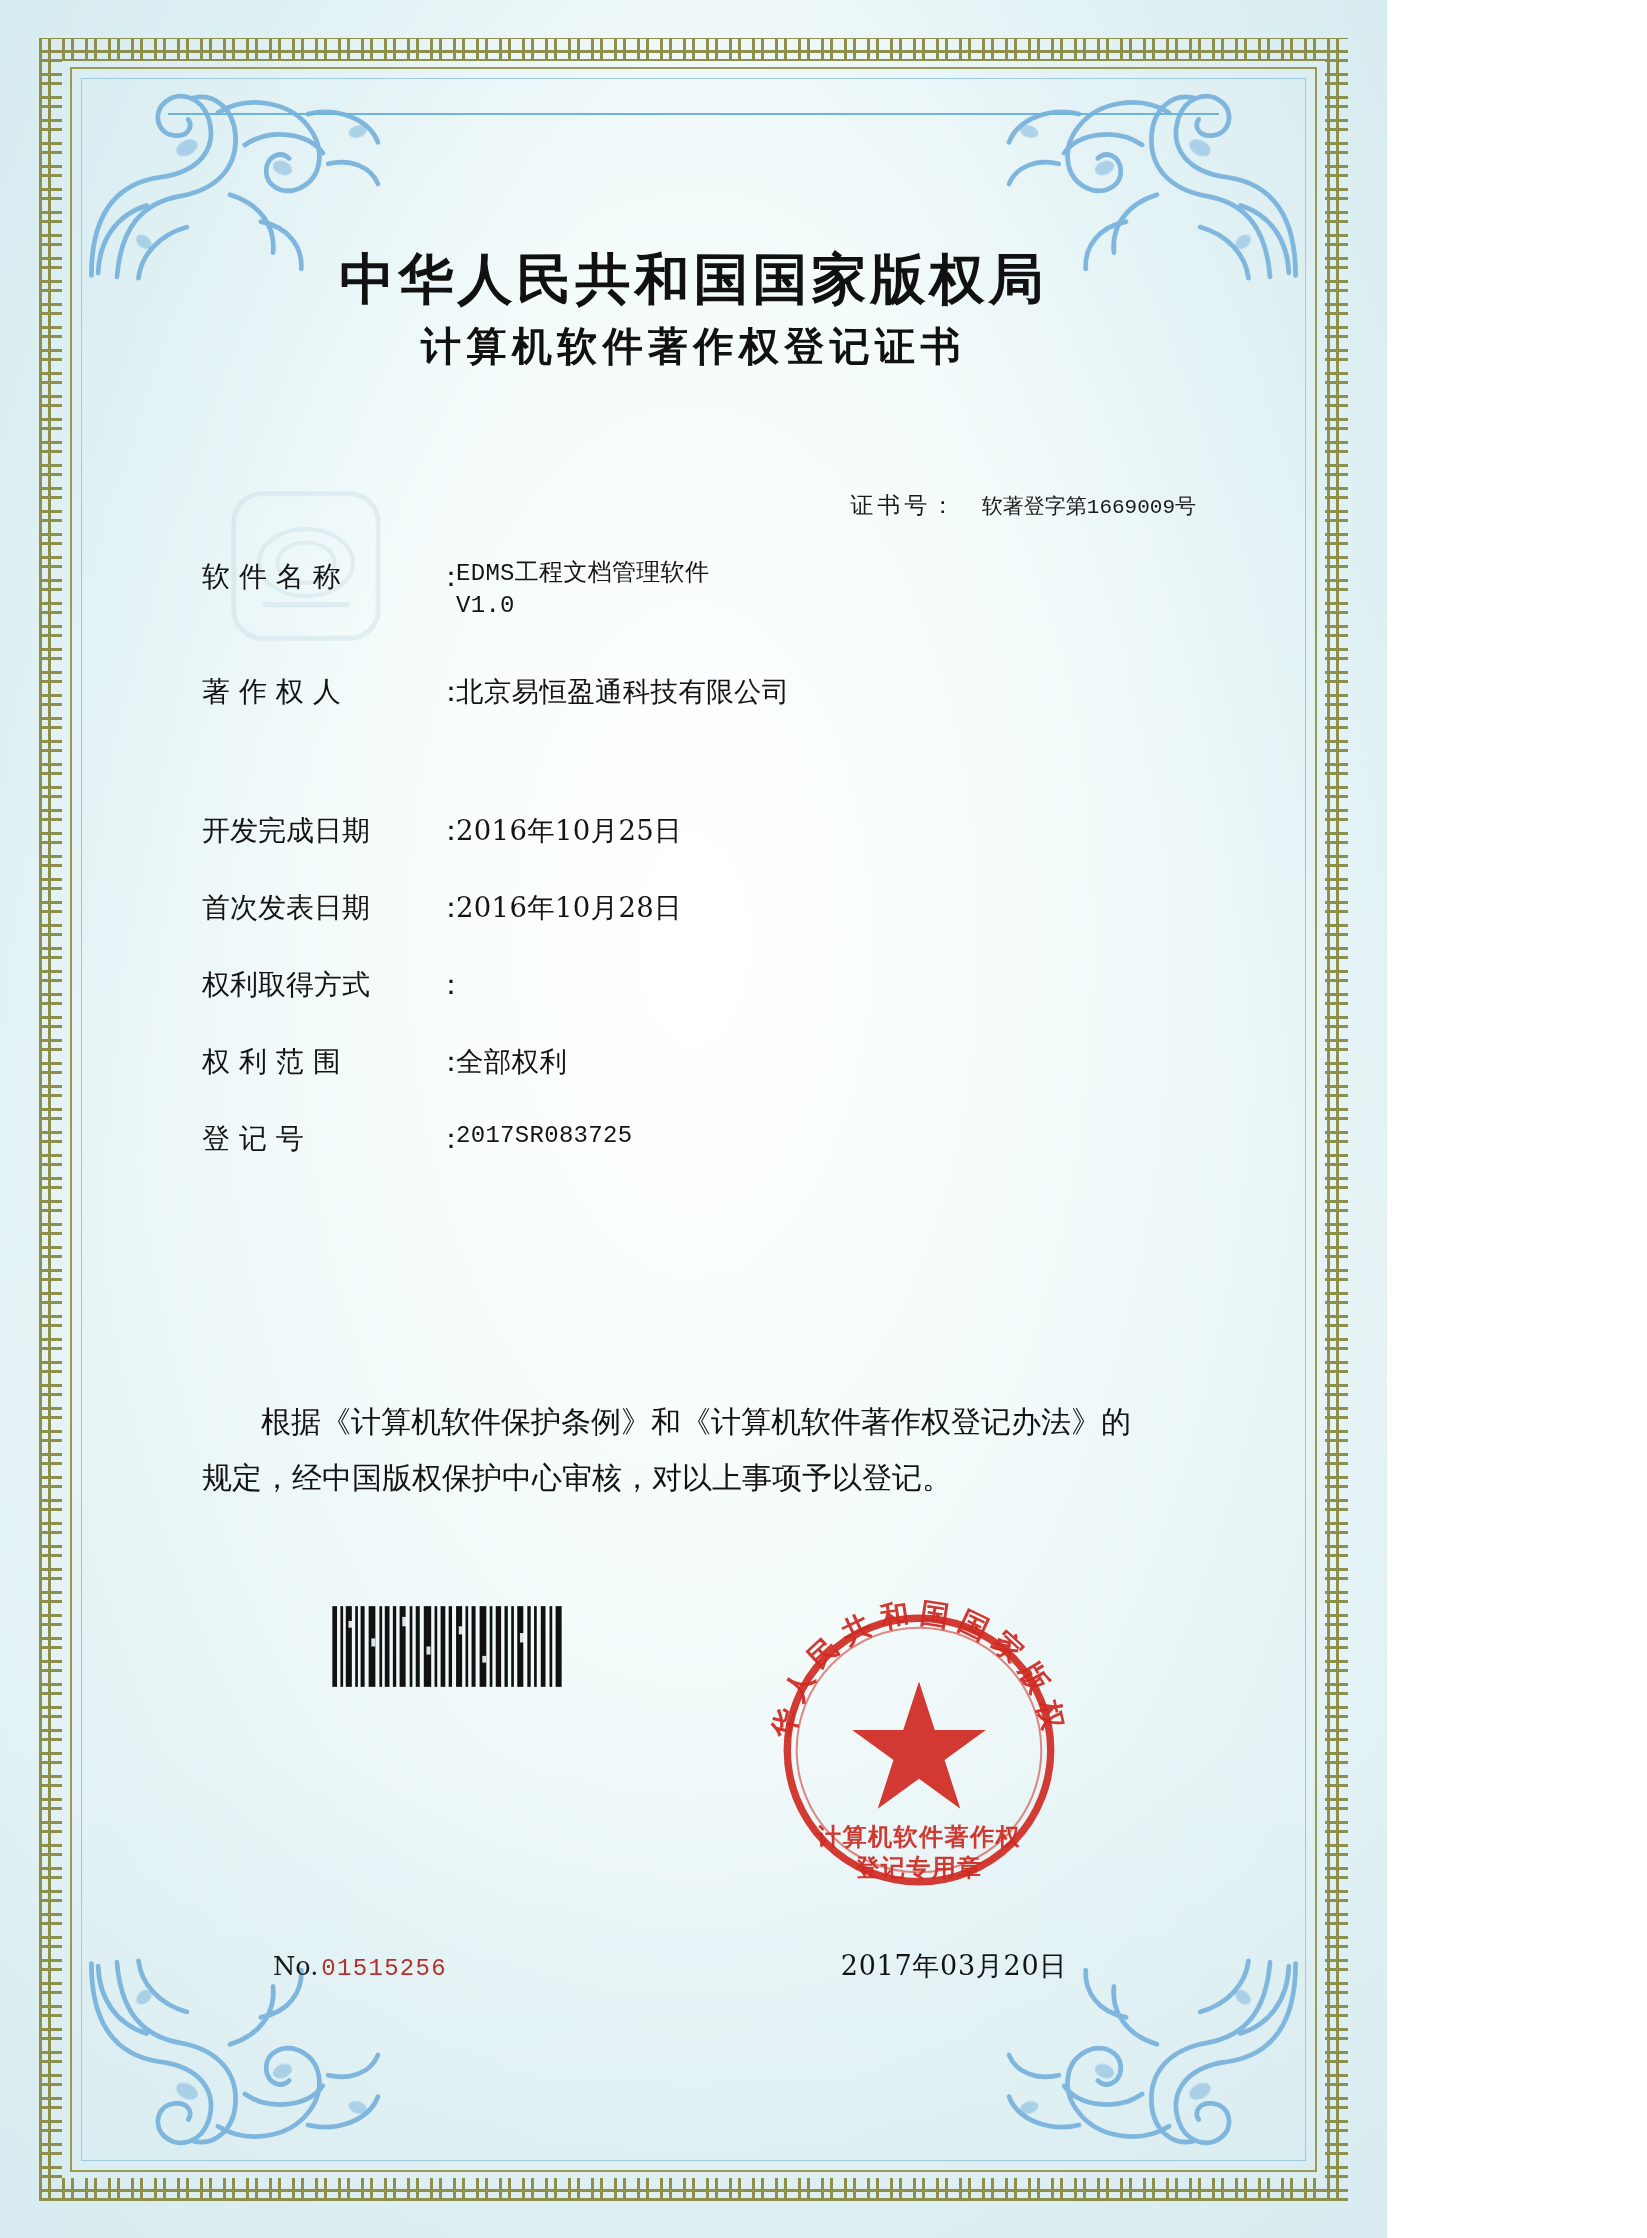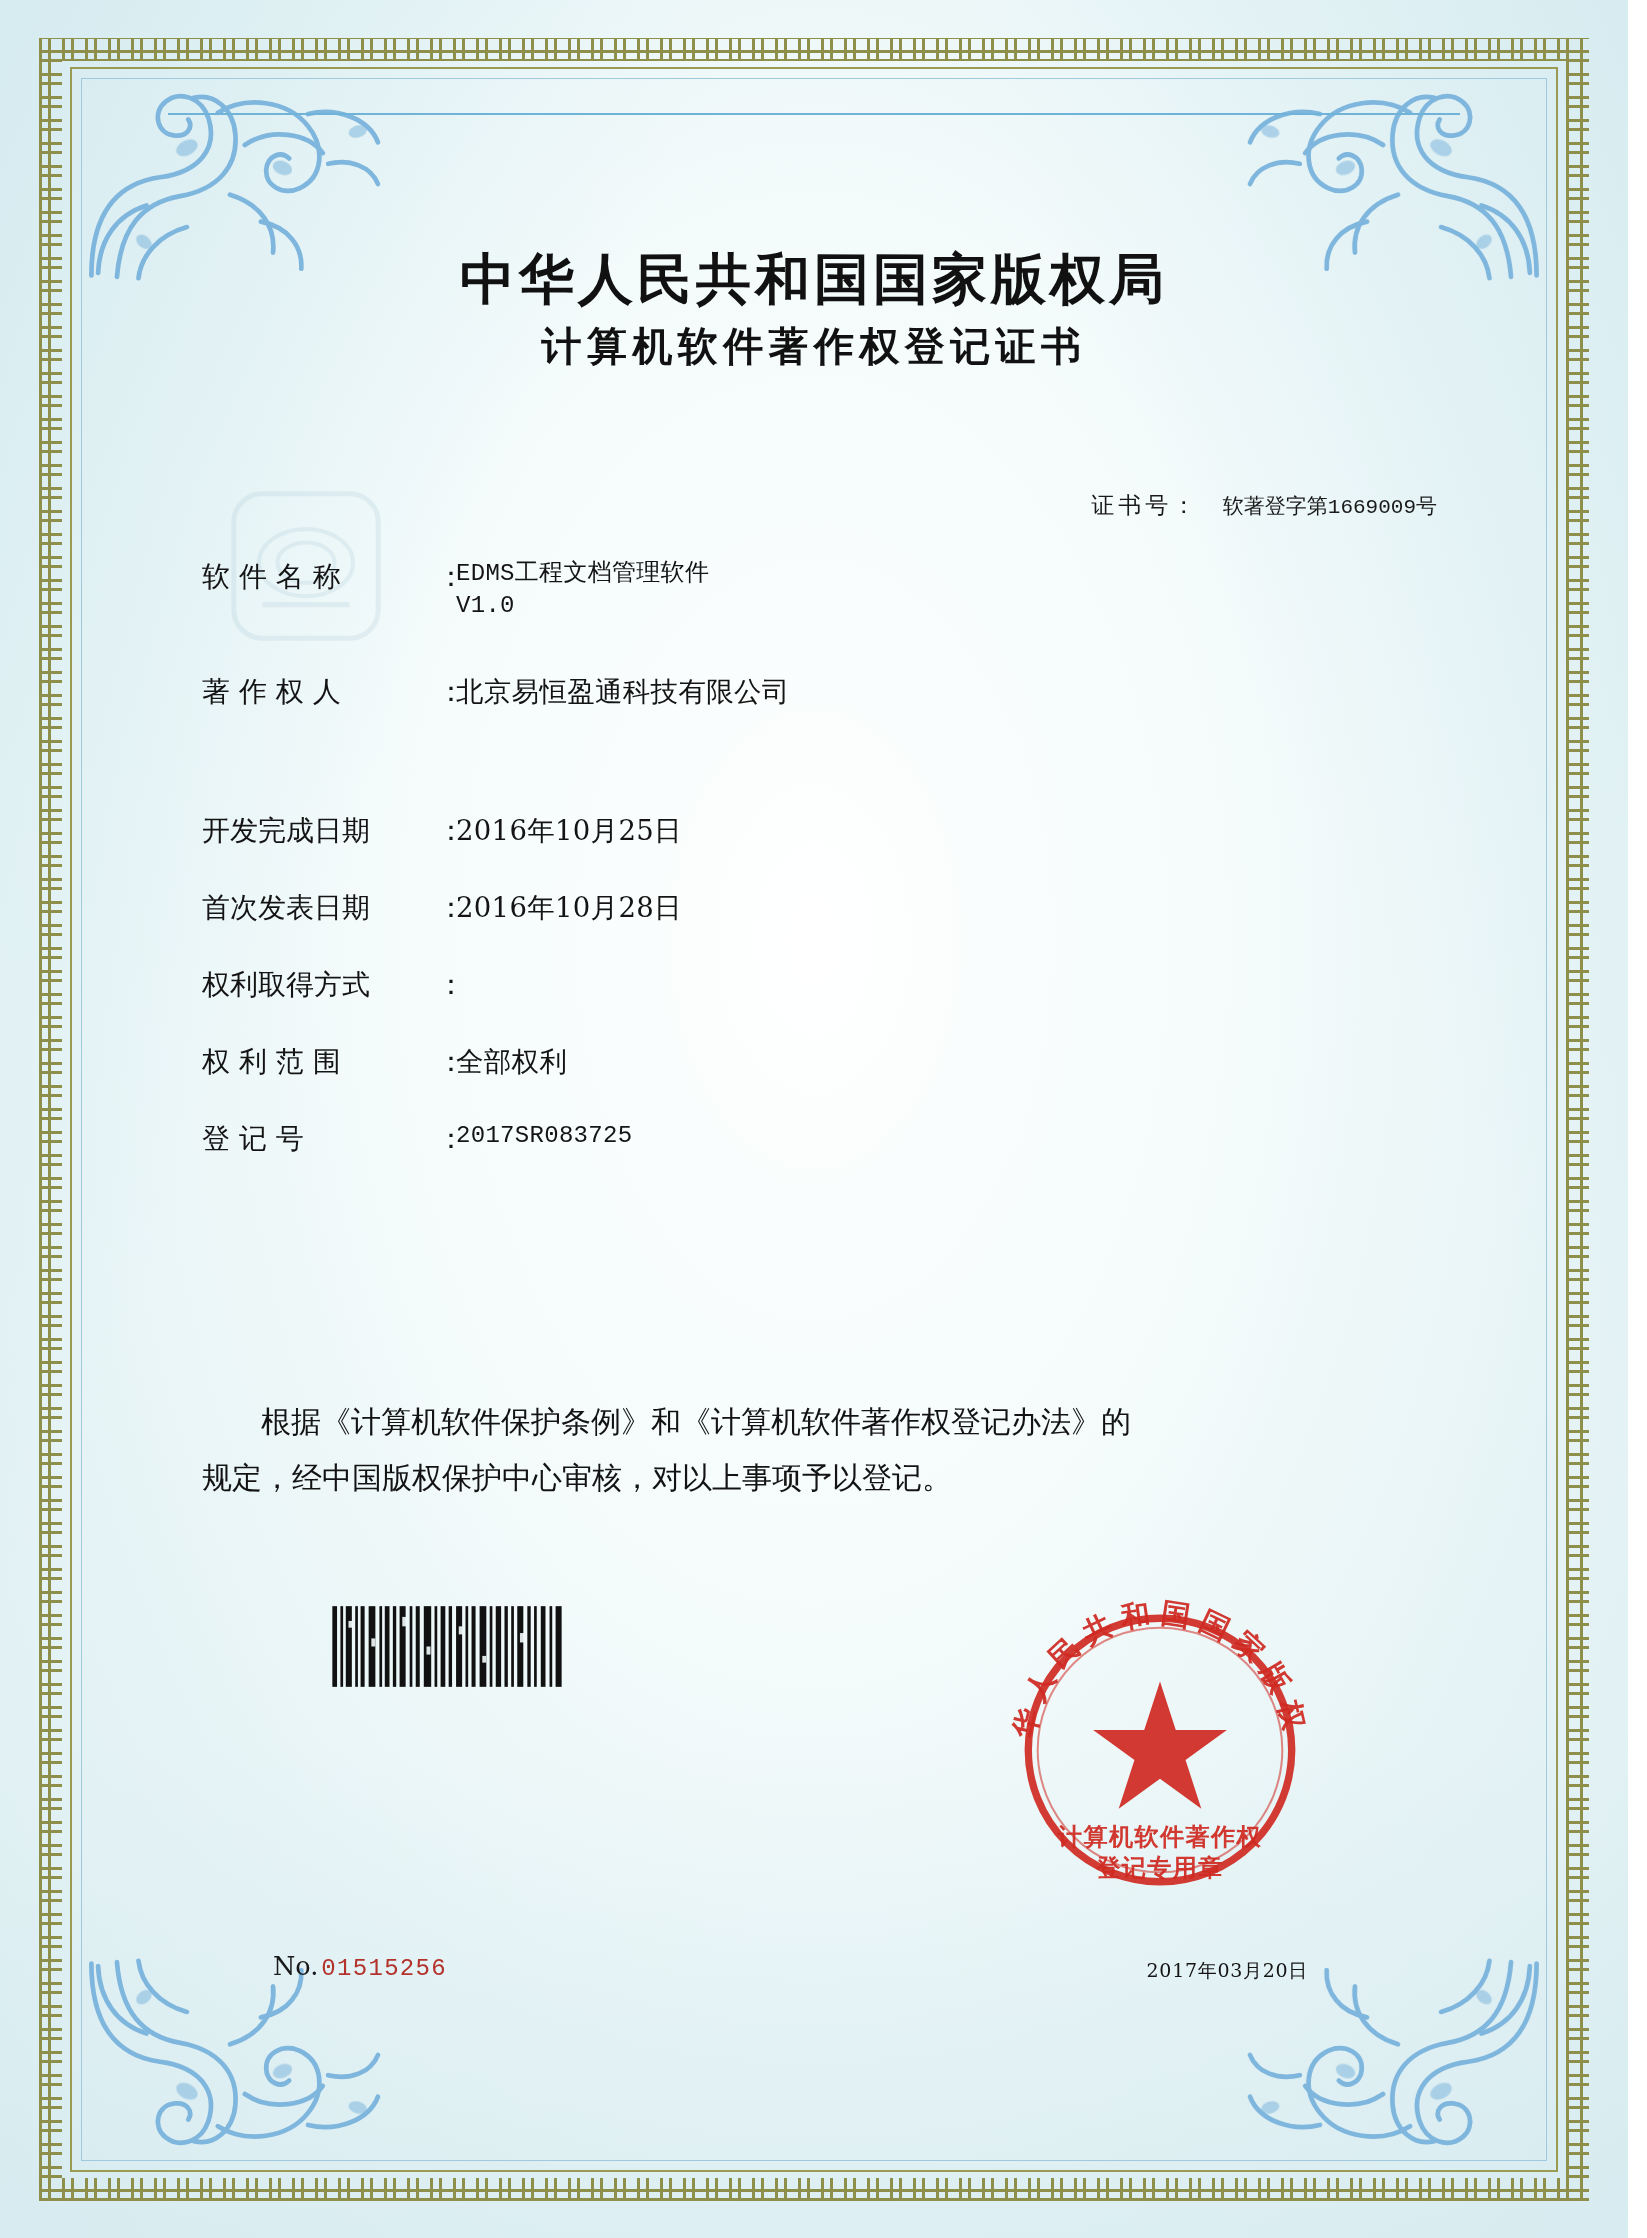--- a/index.html
+++ b/index.html
@@ -10,21 +10,21 @@
   body {
     width: 1647px;
     height: 2239px;
     font-family: "Liberation Serif", serif;
     overflow: hidden;
   }
 
   
   .certificate {
     position: relative;
-    width: 1628px;
+    width: 1387px;
     height: 2239px;
     background:
       radial-gradient(ellipse at 50% 42%, #ffffff 0%, #f4fbfb 38%, #e7f4f6 66%, #dceef2 100%);
     box-sizing: border-box;
   }
 
   
   .paper-tint {
     position: absolute;
     inset: 0;
@@ -248,21 +248,21 @@
     color: #b4322c;
     font-family: "Liberation Mono", monospace;
     letter-spacing: 1.3px;
     margin-left: 3px;
     font-size: 24px;
   }
   .issue-date {
     position: absolute;
     right: 320px;
     bottom: 255px;
-    font-size: 19px;
+    font-size: 27px;
     color: #141414;
     font-family: "DejaVu Serif", "Liberation Serif", serif;
     letter-spacing: 0.7px;
   }
 
   
   .watermark {
     position: absolute;
     left: 222px;
     top: 482px;

